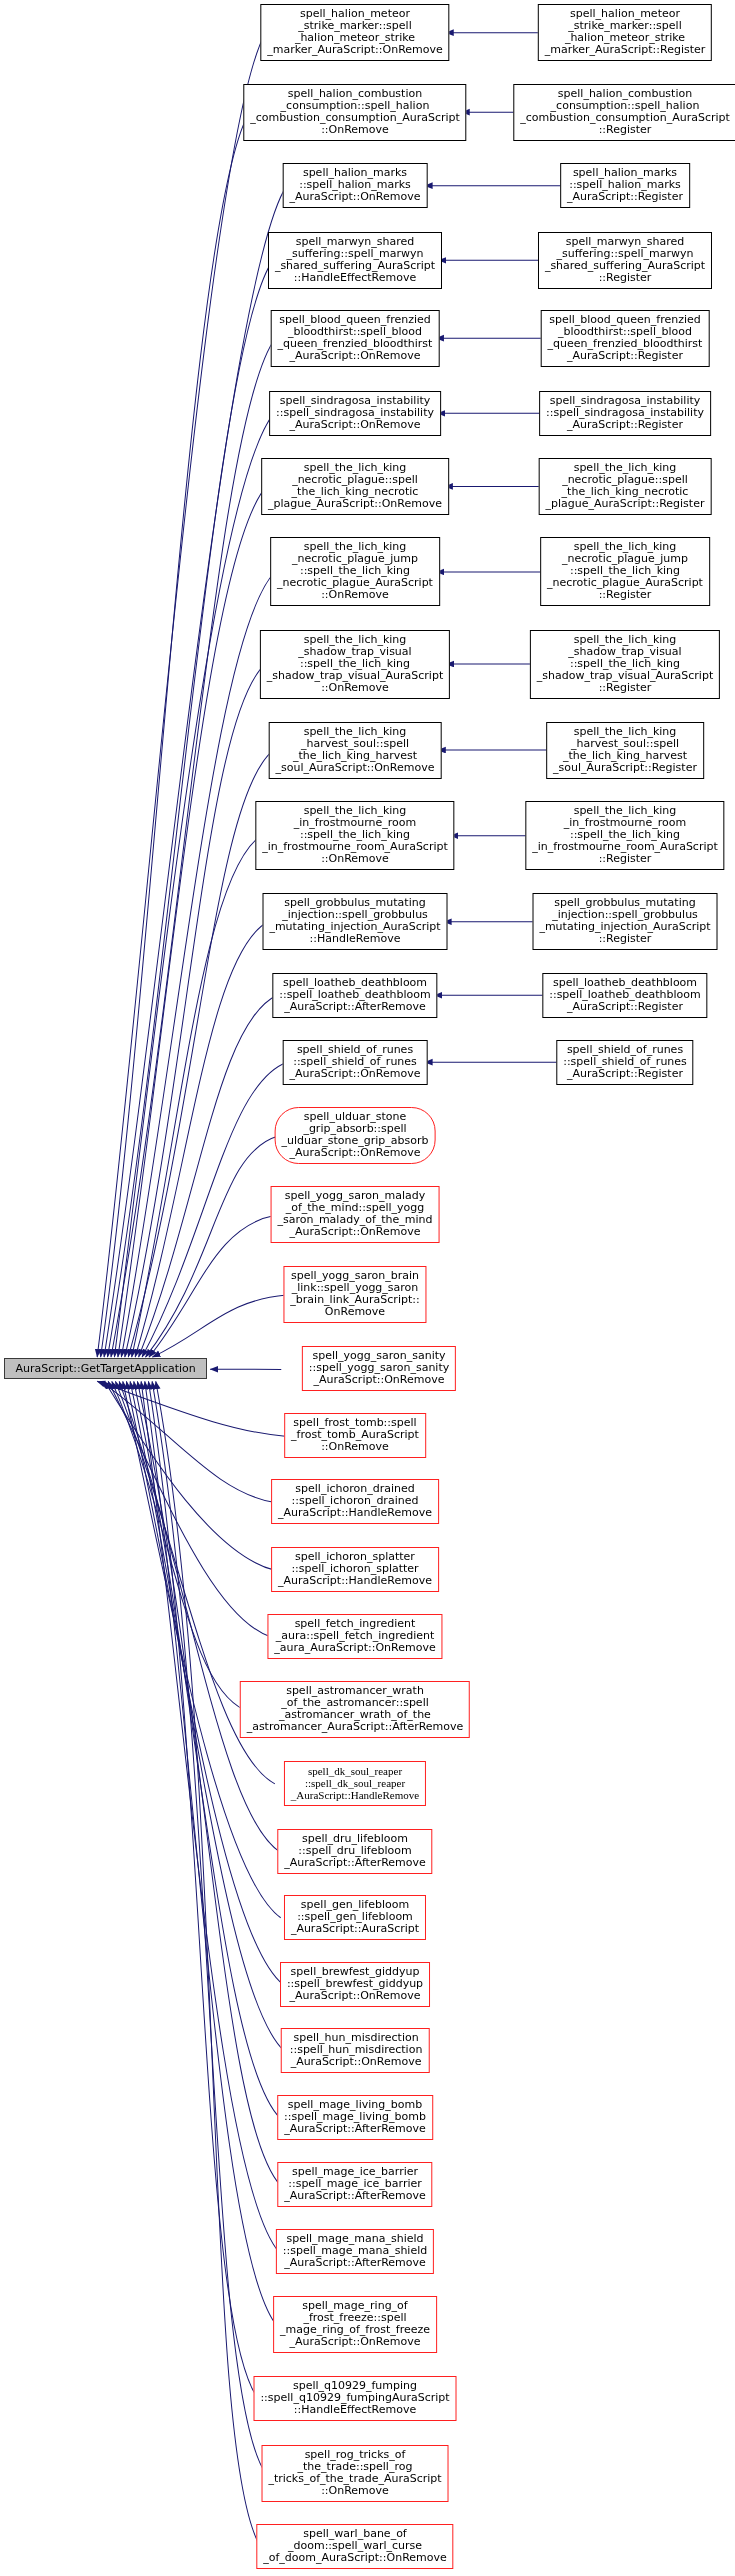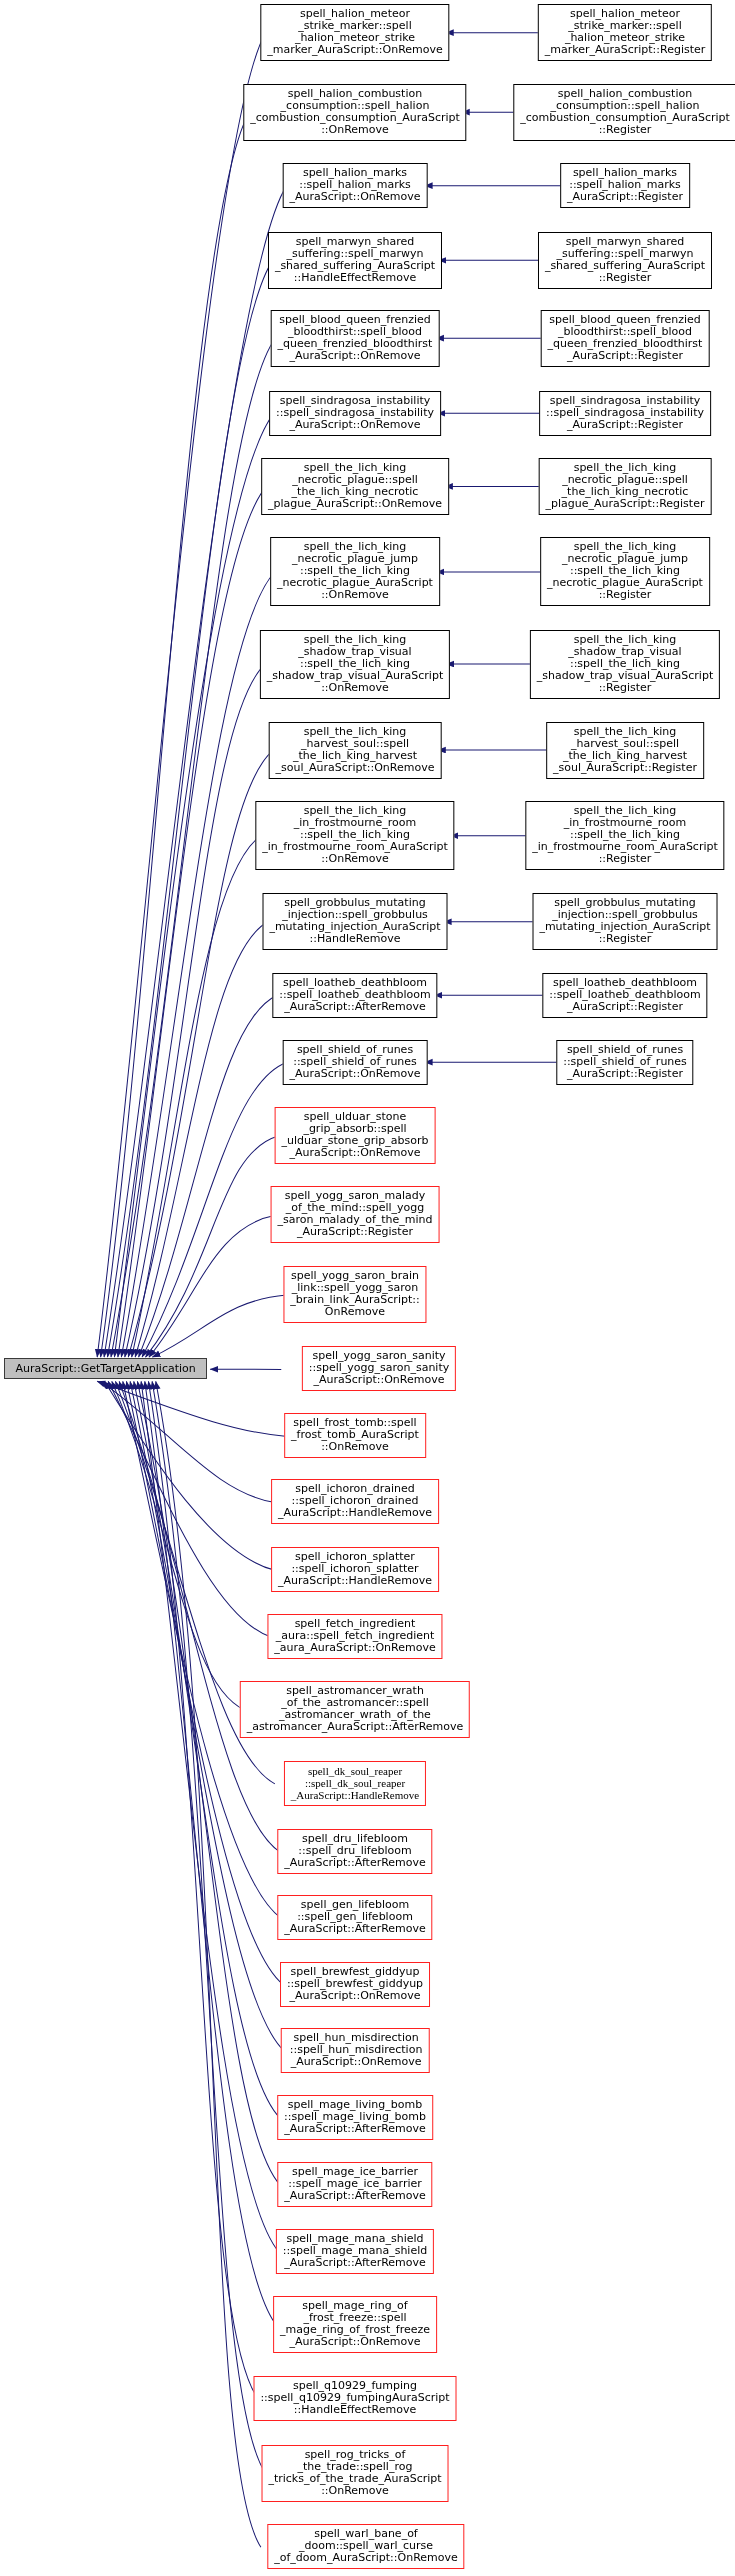--- a/index.html
+++ b/index.html
@@ -205,28 +205,28 @@
 _AuraScript::AfterRemove</div>
       <div class="gnode reg" id="register-12" style="top: 973px; left: 625px;">spell_loatheb_deathbloom
 ::spell_loatheb_deathbloom
 _AuraScript::Register</div>
       <div class="gnode mid" id="caller-13" style="top: 1040px; left: 355px;">spell_shield_of_runes
 ::spell_shield_of_runes
 _AuraScript::OnRemove</div>
       <div class="gnode reg" id="register-13" style="top: 1040px; left: 625px;">spell_shield_of_runes
 ::spell_shield_of_runes
 _AuraScript::Register</div>
-      <div class="gnode mid red" id="caller-14" style="top: 1107px; left: 355px;">spell_ulduar_stone
+      <div class="gnode mid red" id="caller-14" style="top: 1107px; left: 355px; border-radius: 24px;">spell_ulduar_stone
 _grip_absorb::spell
 _ulduar_stone_grip_absorb
 _AuraScript::OnRemove</div>
       <div class="gnode mid red" id="caller-15" style="top: 1186px; left: 355px;">spell_yogg_saron_malady
 _of_the_mind::spell_yogg
 _saron_malady_of_the_mind
-_AuraScript::Register</div>
+_AuraScript::OnRemove</div>
       <div class="gnode mid red" id="caller-16" style="top: 1266px; left: 355px;">spell_yogg_saron_brain
 _link::spell_yogg_saron
 _brain_link_AuraScript::
 OnRemove</div>
       <div class="gnode mid red" id="caller-17" style="top: 1346px; left: 355px; margin-left: 24px;">spell_yogg_saron_sanity
 ::spell_yogg_saron_sanity
 _AuraScript::OnRemove</div>
       <div class="gnode mid red" id="caller-18" style="top: 1413px; left: 355px;">spell_frost_tomb::spell
 _frost_tomb_AuraScript
 ::OnRemove</div>
@@ -244,21 +244,21 @@
 _astromancer_wrath_of_the
 _astromancer_AuraScript::AfterRemove</div>
       <div class="gnode mid red" id="caller-23" style="top: 1761px; left: 355px; font-family: Liberation Serif, serif;">spell_dk_soul_reaper
 ::spell_dk_soul_reaper
 _AuraScript::HandleRemove</div>
       <div class="gnode mid red" id="caller-24" style="top: 1829px; left: 355px;">spell_dru_lifebloom
 ::spell_dru_lifebloom
 _AuraScript::AfterRemove</div>
       <div class="gnode mid red" id="caller-25" style="top: 1895px; left: 355px;">spell_gen_lifebloom
 ::spell_gen_lifebloom
-_AuraScript::AfterRemove</div>
+_AuraScript::AuraScript</div>
       <div class="gnode mid red" id="caller-26" style="top: 1962px; left: 355px;">spell_brewfest_giddyup
 ::spell_brewfest_giddyup
 _AuraScript::OnRemove</div>
       <div class="gnode mid red" id="caller-27" style="top: 2028px; left: 355px; padding-left: 8px;">spell_hun_misdirection
 ::spell_hun_misdirection
 _AuraScript::OnRemove</div>
       <div class="gnode mid red" id="caller-28" style="top: 2095px; left: 355px;">spell_mage_living_bomb
 ::spell_mage_living_bomb
 _AuraScript::AfterRemove</div>
       <div class="gnode mid red" id="caller-29" style="top: 2162px; left: 355px;">spell_mage_ice_barrier
@@ -271,18 +271,18 @@
 _frost_freeze::spell
 _mage_ring_of_frost_freeze
 _AuraScript::OnRemove</div>
       <div class="gnode mid red" id="caller-32" style="top: 2376px; left: 355px;">spell_q10929_fumping
 ::spell_q10929_fumpingAuraScript
 ::HandleEffectRemove</div>
       <div class="gnode mid red" id="caller-33" style="top: 2445px; left: 355px;">spell_rog_tricks_of
 _the_trade::spell_rog
 _tricks_of_the_trade_AuraScript
 ::OnRemove</div>
-      <div class="gnode mid red" id="caller-34" style="top: 2524px; left: 366px;">spell_warl_bane_of
+      <div class="gnode mid red" id="caller-34" style="top: 2524px; left: 355px;">spell_warl_bane_of
 _doom::spell_warl_curse
 _of_doom_AuraScript::OnRemove</div>
     </div>
 </div>
 
 
 </body></html>

